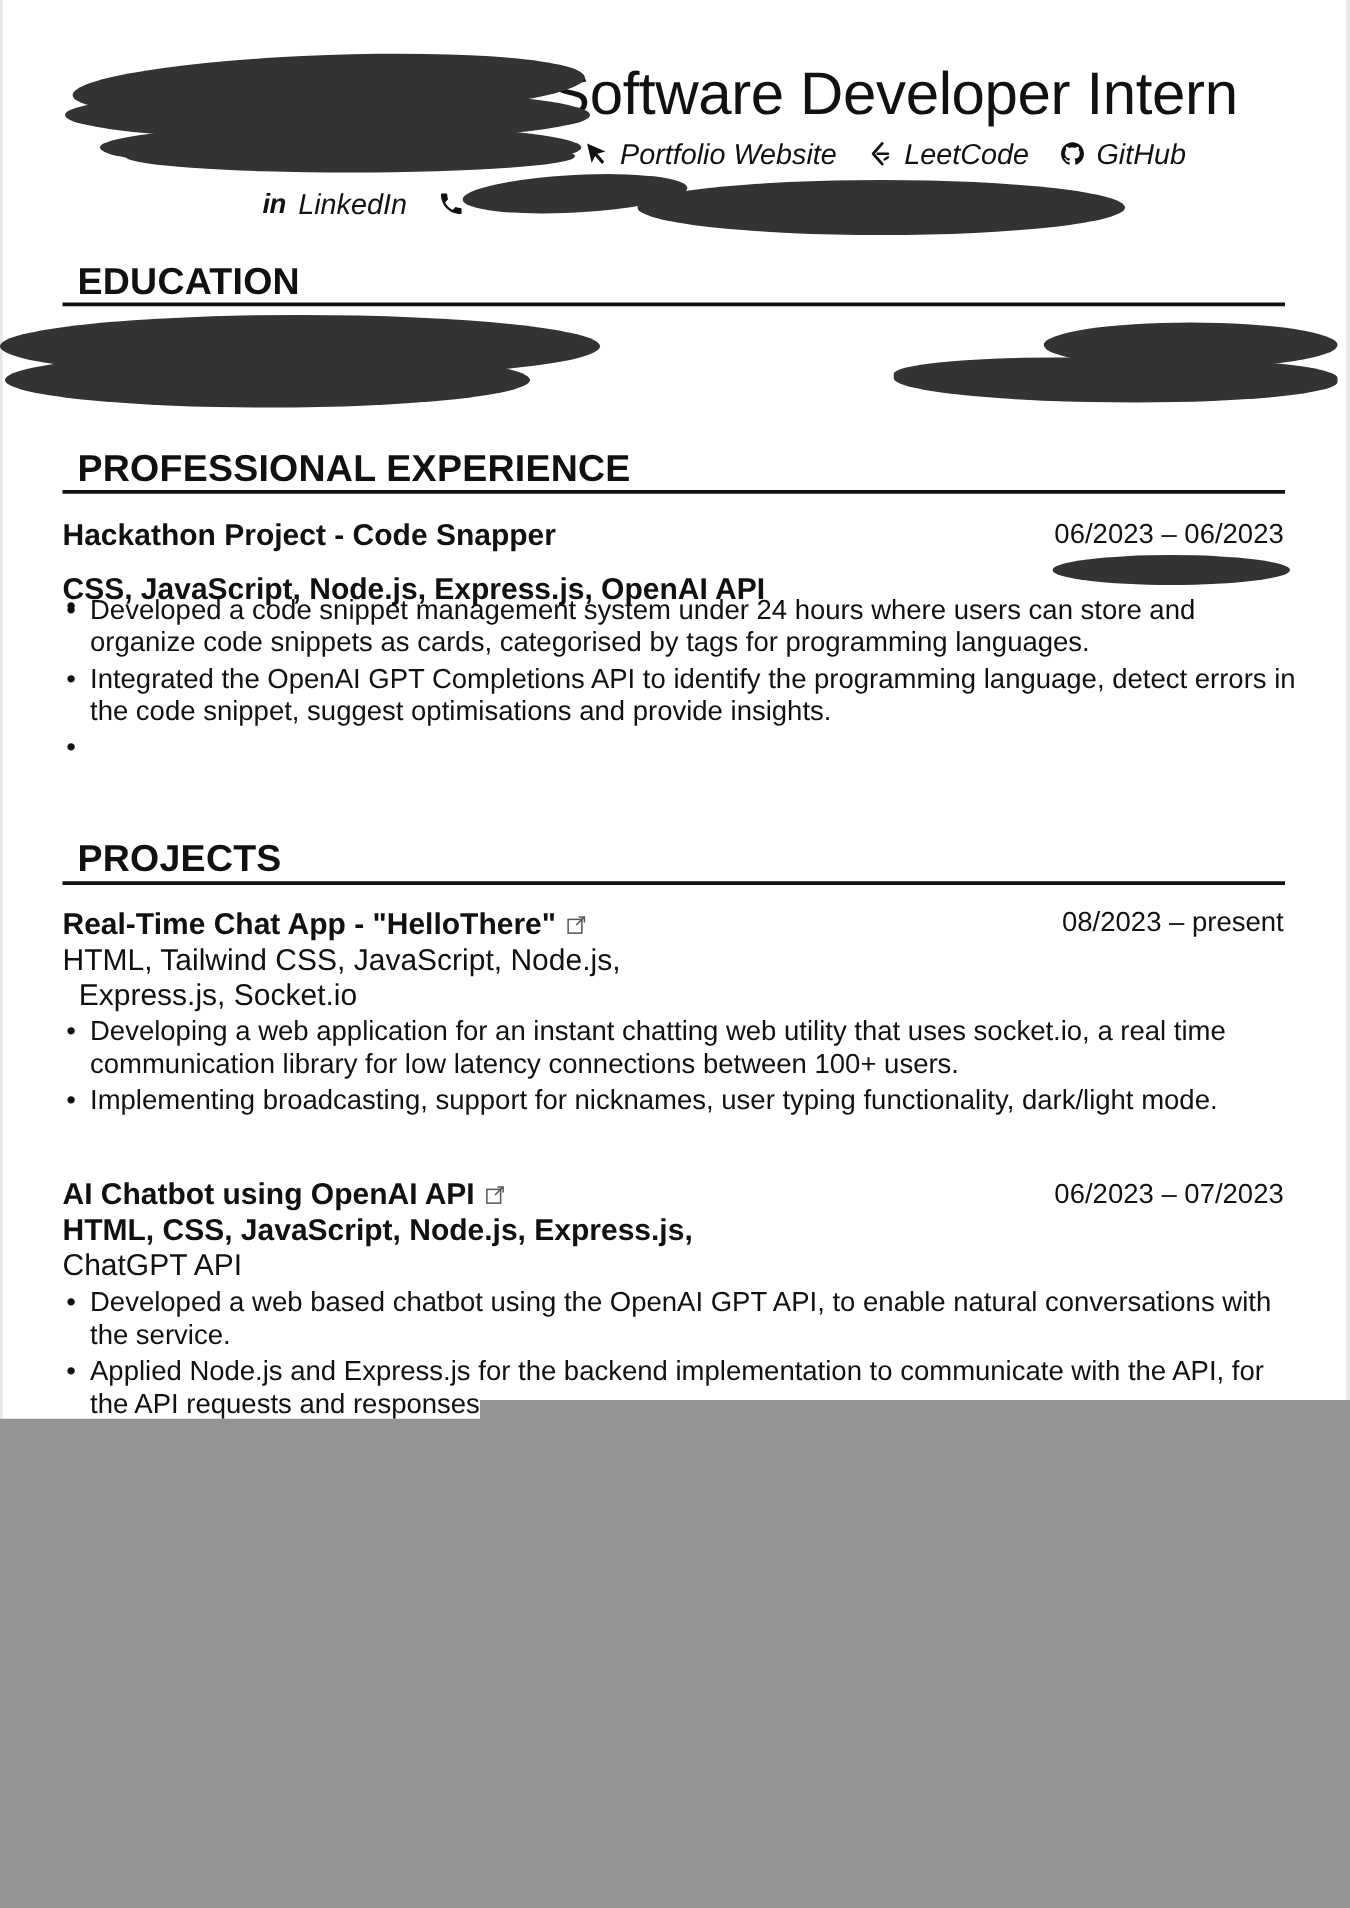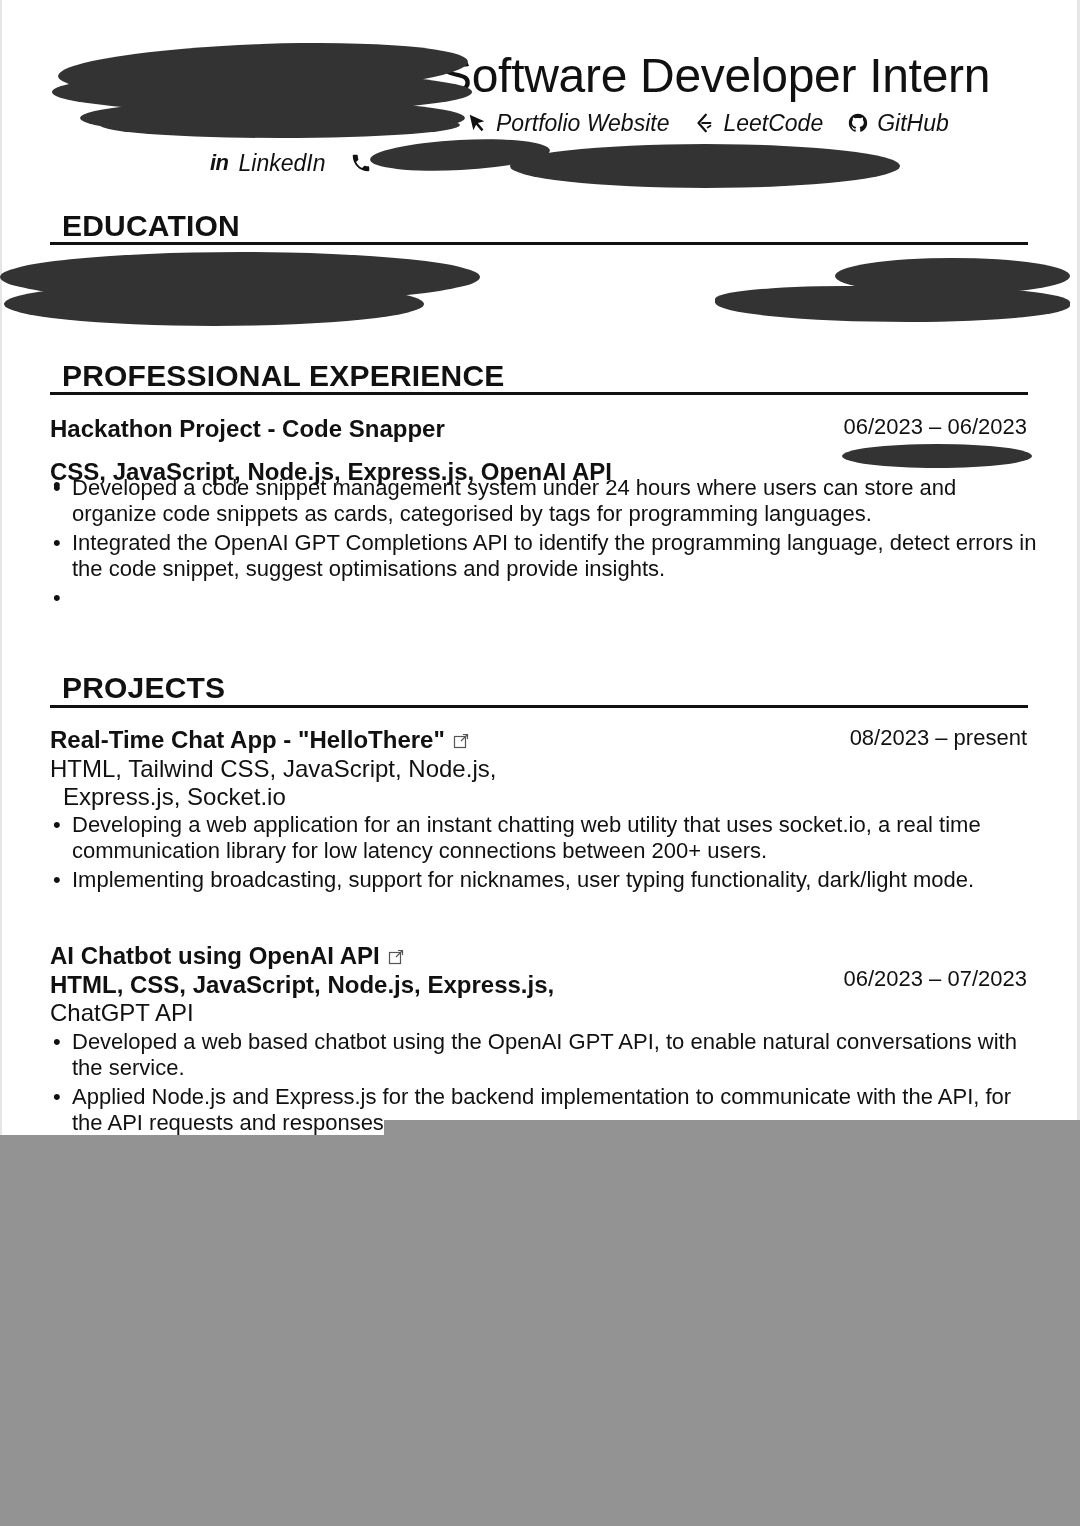--- a/index.html
+++ b/index.html
@@ -126,31 +126,31 @@
 <div class="entry-title" style="top:725px;">
   <span>Real-Time Chat App - "HelloThere"</span><a class="ext-link"><svg viewBox="0 0 16 16">
         <rect x="1.5" y="3.5" width="11" height="11" fill="none" stroke="#555" stroke-width="1.2"></rect>
         <path d="M8 8 L14.5 1.5 M10 1.5 H14.5 V6" stroke="#555" stroke-width="1.2" fill="none"></path>
       </svg></a>
 </div>
 <div class="entry-date" style="top:723px;">08/2023 – present</div>
 <div class="entry-tech" style="top:755px;">HTML, Tailwind CSS, JavaScript, Node.js,</div>
 <div class="entry-tech" style="top:783px;margin-left:13px;">Express.js, Socket.io</div>
 <ul class="bullets" style="top:812px;">
-  <li><span class="dot">•</span><span>Developing a web application for an instant chatting web utility that uses socket.io, a real time communication library for low latency connections between 200+ users.</span></li>
+  <li><span class="dot">•</span><span>Developing a web application for an instant chatting web utility that uses socket.io, a real time communication library for low latency connections between 100+ users.</span></li>
   <li><span class="dot">•</span><span>Implementing broadcasting, support for nicknames, user typing functionality, dark/light mode.</span></li>
 </ul>
 
 <div class="entry-title" style="top:941px;">
   <span>AI Chatbot using OpenAI API</span><a class="ext-link"><svg viewBox="0 0 16 16">
         <rect x="1.5" y="3.5" width="11" height="11" fill="none" stroke="#555" stroke-width="1.2"></rect>
         <path d="M8 8 L14.5 1.5 M10 1.5 H14.5 V6" stroke="#555" stroke-width="1.2" fill="none"></path>
       </svg></a>
 </div>
-<div class="entry-date" style="top:964px;">06/2023 – 07/2023</div>
+<div class="entry-date" style="top:940px;">06/2023 – 07/2023</div>
 <div class="entry-tech" style="top:971px;font-weight:bold;">HTML, CSS, JavaScript, Node.js, Express.js,</div>
 <div class="entry-tech" style="top:999px;">ChatGPT API</div>
 <ul class="bullets" style="top:1029px;">
   <li><span class="dot">•</span><span>Developed a web based chatbot using the OpenAI GPT API, to enable natural conversations with the service.</span></li>
   <li><span class="dot">•</span><span>Applied Node.js and Express.js for the backend implementation to communicate with the API, for the API requests and responses.</span></li>
 </ul>
 
 <div class="overlay-a"></div>
 <div class="overlay-b"></div>
 

